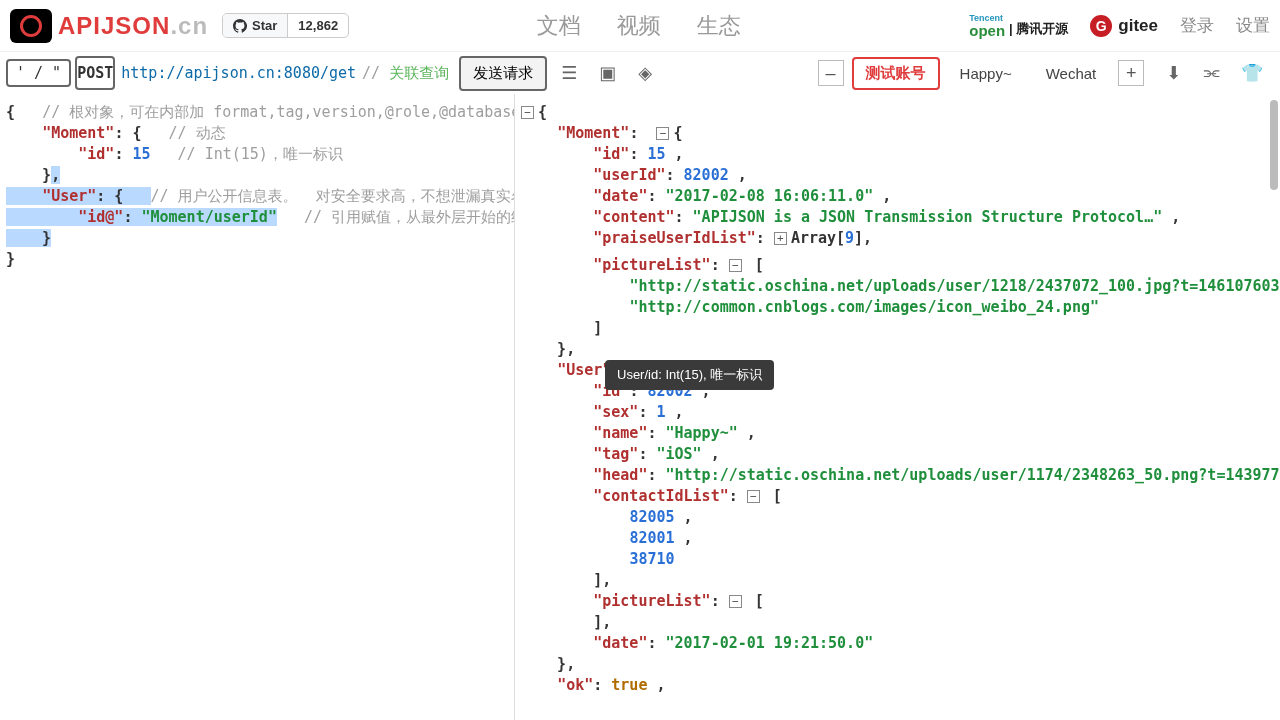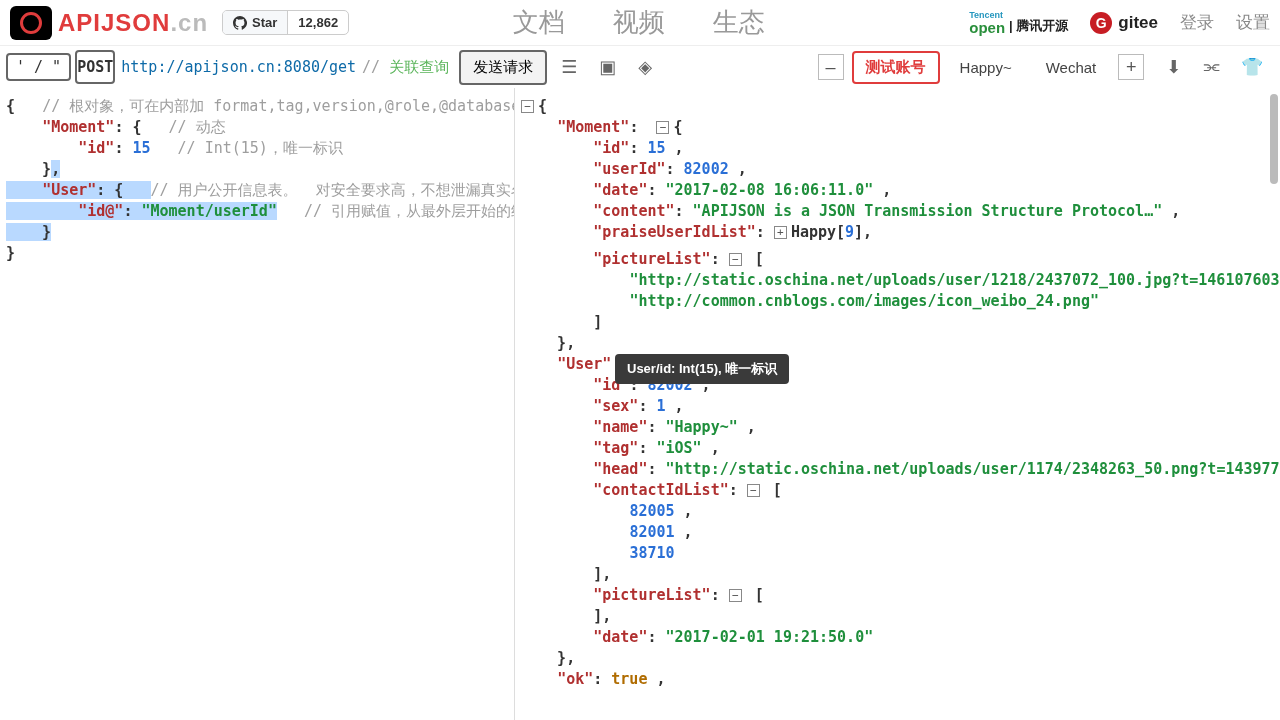--- a/index.html
+++ b/index.html
@@ -1,27 +1,27 @@
 <!DOCTYPE html>
 <html><head>
 <meta charset="utf-8">
 <style>
 * { box-sizing: border-box; margin: 0; padding: 0; }
 body { font-family: -apple-system, BlinkMacSystemFont, "Segoe UI", Arial, sans-serif; font-size: 14px; background: #fff; color: #333; overflow: hidden; }
-.topbar { height: 46px; display: flex; align-items: center; padding: 0 10px; background: #fff; border-bottom: 1px solid #eee; }
+.topbar { height: 52px; display: flex; align-items: center; padding: 0 10px; background: #fff; border-bottom: 1px solid #eee; }
 .logo-wrap { display: flex; align-items: center; gap: 6px; }
 .logo-badge { width: 42px; height: 34px; background: #000; border-radius: 6px; display: flex; align-items: center; justify-content: center; }
 .logo-badge-inner { width: 22px; height: 22px; border: 3px solid #e03c3c; border-radius: 50%; }
 .logo-text { font-size: 24px; font-weight: 700; letter-spacing: 1px; }
 .logo-text .red { color: #e03c3c; }
 .logo-text .grey { color: #bbb; }
 .gh-pill { margin-left: 14px; display: flex; align-items: center; border: 1px solid #ccc; border-radius: 5px; overflow: hidden; font-size: 13px; justify-content: space-between; }
 .gh-star { display: flex; align-items: center; gap: 5px; padding: 4px 10px; background: #f6f8fa; border-right: 1px solid #ccc; font-weight: 600; }
 .gh-count { padding: 4px 10px; font-weight: 600; }
-.nav-center { margin-left: auto; display: flex; gap: 48px; font-size: 26px; color: #999; align-items: center; }
+.nav-center { margin-left: auto; display: flex; gap: 36px; font-size: 22px; color: #999; align-items: center; }
 .nav-center span { cursor: pointer; }
 .nav-right { margin-left: auto; display: flex; align-items: center; gap: 22px; font-size: 17px; color: #888; }
 .open-logo { display: flex; align-items: flex-end; font-size: 13px; font-weight: 600; margin-left: 41px; }
 .open-logo .open-a { color: #2596be; }
 .open-logo .open-b { color: #2a8f3c; }
 .open-logo .open-c { color: #222; margin-left: 4px; }
 .gitee-badge { display: flex; align-items: center; gap: 6px; font-weight: 700; color: #222; }
 .gitee-g { width: 22px; height: 22px; background: #c71d24; border-radius: 50%; color: #fff; display: flex; align-items: center; justify-content: center; font-size: 14px; }
 .toolbar { height: 42px; display: flex; align-items: center; padding: 0 6px; gap: 4px; background: #fff; }
 .tb-pill { border: 2px solid #666; border-radius: 4px; padding: 3px 8px; font-family: Menlo, monospace; font-size: 15px; background: #fff; }
@@ -132,21 +132,21 @@
   </div>
 
   <div class="pane pane-right">
     <div class="scrollbar-stub"></div>
     <div class="code-line"><span class="toggle">−</span><span class="punc">{</span></div>
     <div class="code-line">    <span class="key">"Moment"</span><span class="punc">:  </span><span class="toggle">−</span><span class="punc">{</span></div>
     <div class="code-line">        <span class="key">"id"</span><span class="punc">: </span><span class="num">15</span><span class="punc"> ,</span></div>
     <div class="code-line">        <span class="key">"userId"</span><span class="punc">: </span><span class="num">82002</span><span class="punc"> ,</span></div>
     <div class="code-line">        <span class="key">"date"</span><span class="punc">: </span><span class="str">"2017-02-08 16:06:11.0"</span><span class="punc"> ,</span></div>
     <div class="code-line">        <span class="key">"content"</span><span class="punc">: </span><span class="str">"APIJSON is a JSON Transmission Structure Protocol…"</span><span class="punc"> ,</span></div>
-    <div class="code-line">        <span class="key">"praiseUserIdList"</span><span class="punc">: </span><span class="toggle">+</span><span class="punc">Happy[</span><span class="num">9</span><span class="punc">],</span></div>
+    <div class="code-line">        <span class="key">"praiseUserIdList"</span><span class="punc">: </span><span class="toggle">+</span><span class="punc">Array[</span><span class="num">9</span><span class="punc">],</span></div>
     <div class="code-line" style="height:6px"></div>
     <div class="code-line">        <span class="key">"pictureList"</span><span class="punc">: </span><span class="toggle">−</span><span class="punc"> [</span></div>
     <div class="code-line">            <span class="str">"http://static.oschina.net/uploads/user/1218/2437072_100.jpg?t=1461076033000"</span></div>
     <div class="code-line">            <span class="str">"http://common.cnblogs.com/images/icon_weibo_24.png"</span></div>
     <div class="code-line"><span class="punc">        ]</span></div>
     <div class="code-line"><span class="punc">    },</span></div>
     <div class="code-line">    <span class="key">"User"</span></div>
     <div class="code-line">        <span class="key">"id"</span><span class="punc">: </span><span class="num">82002</span><span class="punc"> ,</span></div>
     <div class="code-line">        <span class="key">"sex"</span><span class="punc">: </span><span class="num">1</span><span class="punc"> ,</span></div>
     <div class="code-line">        <span class="key">"name"</span><span class="punc">: </span><span class="str">"Happy~"</span><span class="punc"> ,</span></div>
@@ -156,15 +156,15 @@
     <div class="code-line">            <span class="num">82005</span><span class="punc"> ,</span></div>
     <div class="code-line">            <span class="num">82001</span><span class="punc"> ,</span></div>
     <div class="code-line">            <span class="num">38710</span></div>
     <div class="code-line"><span class="punc">        ],</span></div>
     <div class="code-line">        <span class="key">"pictureList"</span><span class="punc">: </span><span class="toggle">−</span><span class="punc"> [</span></div>
     <div class="code-line"><span class="punc">        ],</span></div>
     <div class="code-line">        <span class="key">"date"</span><span class="punc">: </span><span class="str">"2017-02-01 19:21:50.0"</span></div>
     <div class="code-line"><span class="punc">    },</span></div>
     <div class="code-line">    <span class="key">"ok"</span><span class="punc">: </span><span class="bool">true</span><span class="punc"> ,</span></div>
 
-    <div class="tooltip" style="left:100px; top:266px;font-weight:bold;">User/id: Int(15), 唯一标识</div>
+    <div class="tooltip" style="left:90px; top:266px;">User/id: Int(15), 唯一标识</div>
   </div>
 </div>
 
 </body></html>

